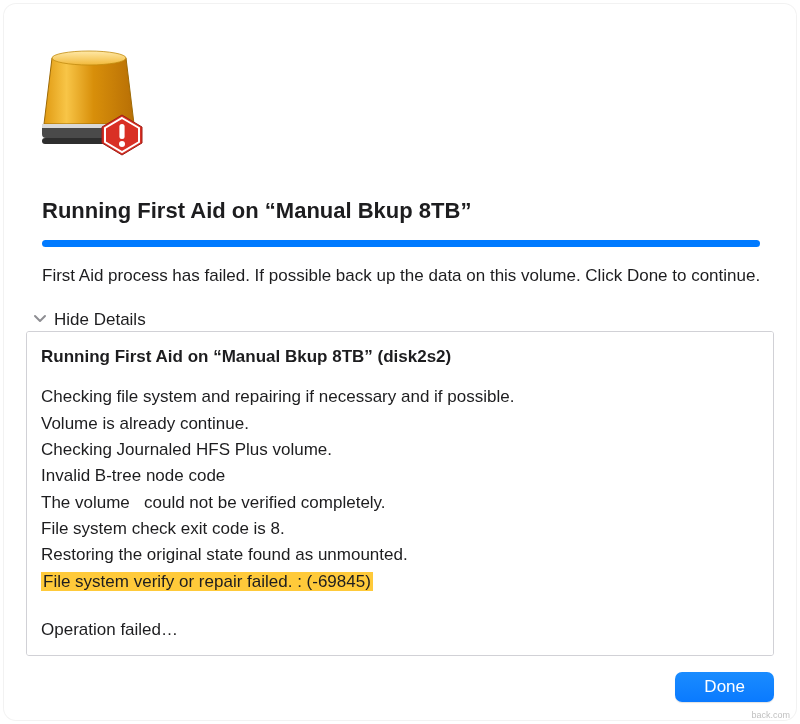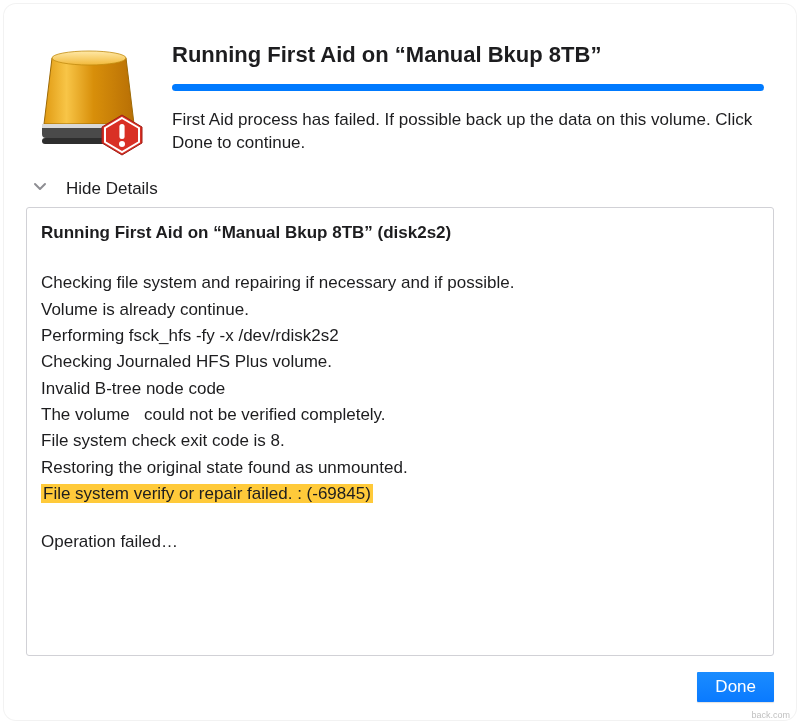--- a/index.html
+++ b/index.html
@@ -17,23 +17,23 @@
     top: 4px; left: 4px; right: 4px; bottom: 4px;
     background: #ffffff;
     border-radius: 12px;
     box-shadow: 0 0 0 1px rgba(0,0,0,0.05);
     padding: 20px 22px 18px 22px;
     display: flex;
     flex-direction: column;
   }
   .header {
     display: flex;
-    flex-direction: row;
+    flex-direction: column;
     align-items: flex-start;
-    gap: 35px;
+    gap: 24px;
     padding-left: 16px;
   }
   .icon-stack {
     position: relative;
     width: 95px; height: 110px;
     flex: 0 0 auto;
     margin-top: 22px;
   }
   .disk-icon svg { display:block;}
   .alert-badge {
@@ -66,44 +66,43 @@
   }
   .subtitle {
     font-size: 17px;
     line-height: 1.35;
     color: #1d1d1f;
     margin: 0;
   }
   .details-toggle {
     display: flex;
     align-items: center;
-    gap: 18px;
+    gap: 6px;
     margin-top: 22px;
     margin-left: 6px;
-    margin-bottom: 8px;
     font-size: 17px;
     cursor: pointer;
     user-select: none;
   }
   .chevron {
     color: #8e8e93;
   }
   .details-box {
     border: 1px solid #d1d1d6;
     border-radius: 3px;
     background: #ffffff;
     padding: 12px 14px 18px 14px;
     font-size: 17px;
     line-height: 1.55;
     overflow: auto;
     flex: 1;
   }
   .details-heading {
     font-weight: 700;
-    margin-bottom: 24px;
+    margin-bottom: 14px;
   }
   .log-line { white-space: pre-wrap; }
   .highlight {
     background: #ffca3a;
     display: inline;
     padding: 0 2px;
   }
   .operation {
     font-weight: 400;
     margin-top: 22px;
@@ -112,22 +111,22 @@
     display: flex;
     justify-content: flex-end;
     padding-top: 16px;
   }
   .done-btn {
     background: linear-gradient(#1a8cff, #0a7aff);
     color: #fff;
     border: none;
     font-size: 17px;
     font-weight: 500;
-    padding: 5px 18px;
-    border-radius: 1px;
+    padding: 5px 29px;
+    border-radius: 7px;
     cursor: pointer;
     box-shadow: 0 1px 1px rgba(0,0,0,0.12);
     text-align: right;
   }
   .watermark {
     position:absolute; right:10px; bottom:4px; font-size:9px; color:#c0c0c0;
   }
 </style>
 </head>
 <body>
@@ -182,21 +181,20 @@
           <path d="M3 6 L8 11 L13 6" fill="none" stroke="#8e8e93" stroke-width="2" stroke-linecap="round" stroke-linejoin="round"></path>
         </svg>
     </span>
     <span>Hide Details</span>
   </div>
 
   <div class="details-box">
     <div class="details-heading">Running First Aid on “Manual Bkup 8TB” (disk2s2)</div>
     <div class="log-line">Checking file system and repairing if necessary and if possible.</div>
     <div class="log-line">Volume is already continue.</div>
-    <div class="log-line">Performing fsck_hfs -fy -x /dev/rdisk2s2</div>
     <div class="log-line">Checking Journaled HFS Plus volume.</div>
     <div class="log-line">Invalid B-tree node code</div>
     <div class="log-line">The volume   could not be verified completely.</div>
     <div class="log-line">File system check exit code is 8.</div>
     <div class="log-line">Restoring the original state found as unmounted.</div>
     <div><span class="highlight">File system verify or repair failed. : (-69845)</span></div>
     <div class="operation">Operation failed…</div>
   </div>
 
   <div class="footer">

